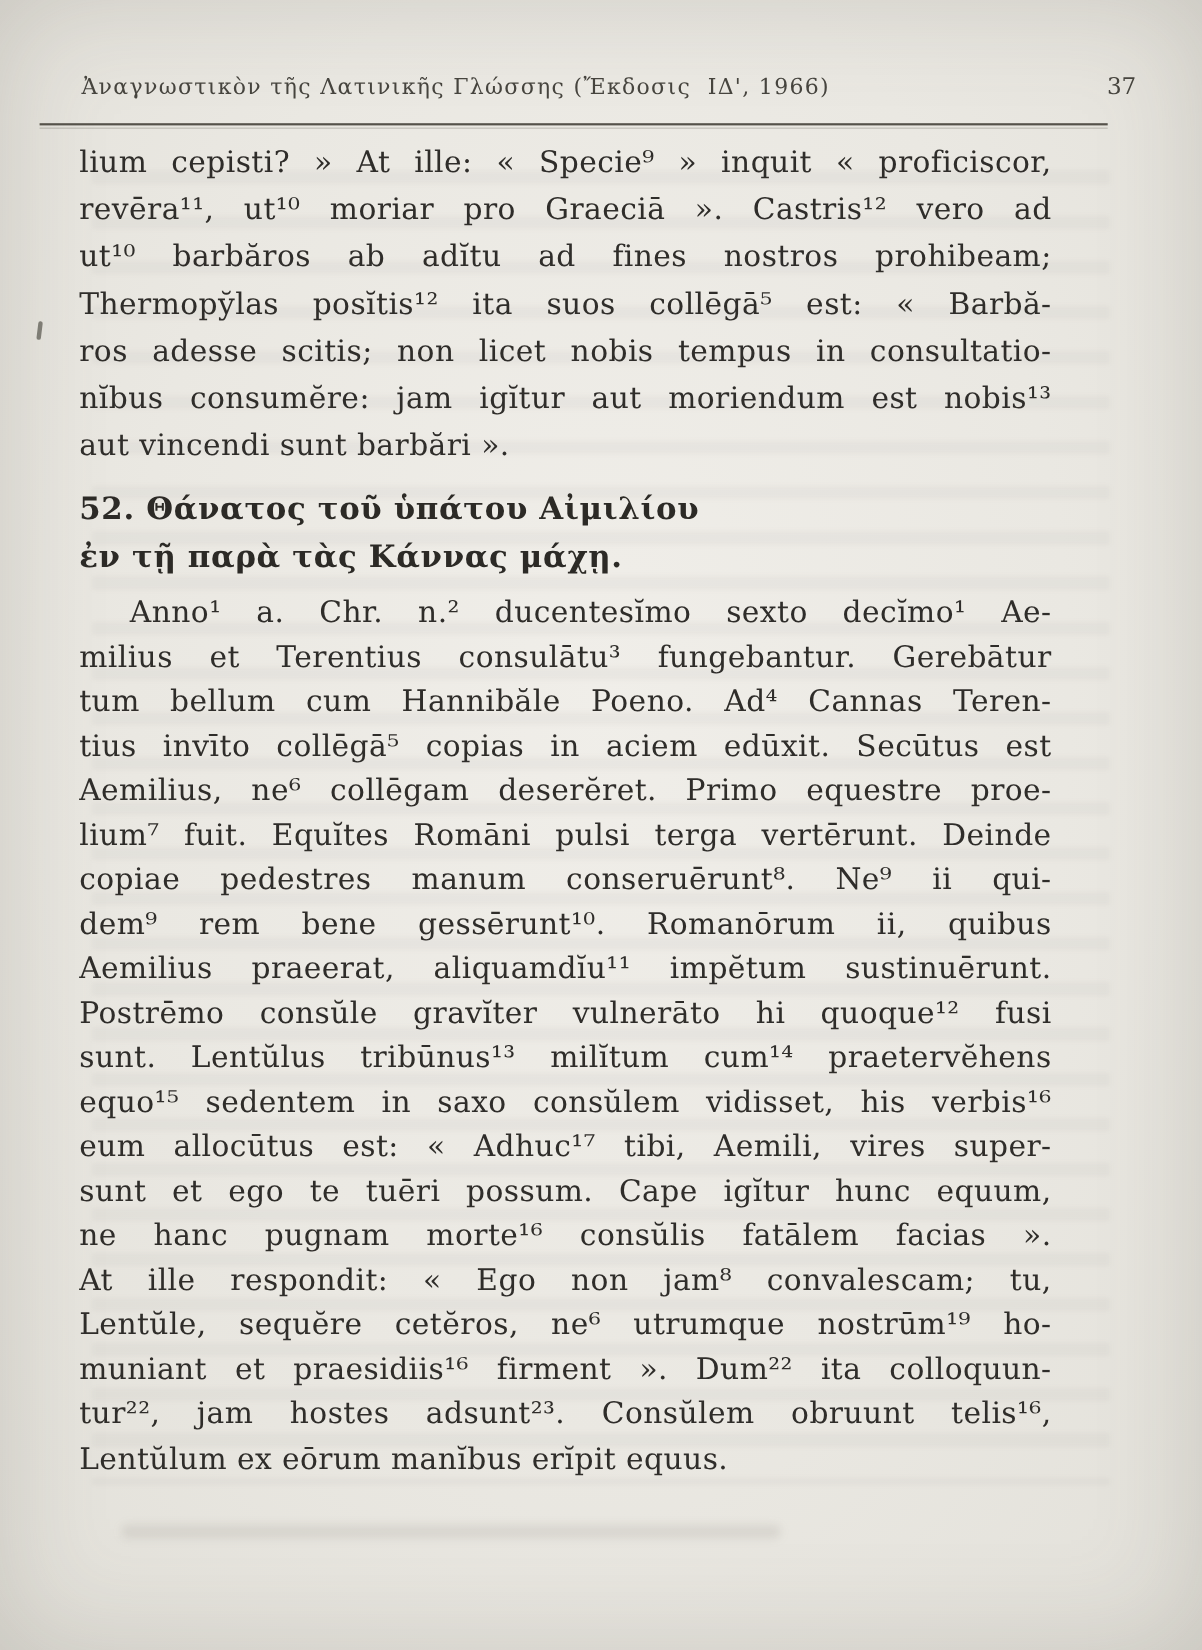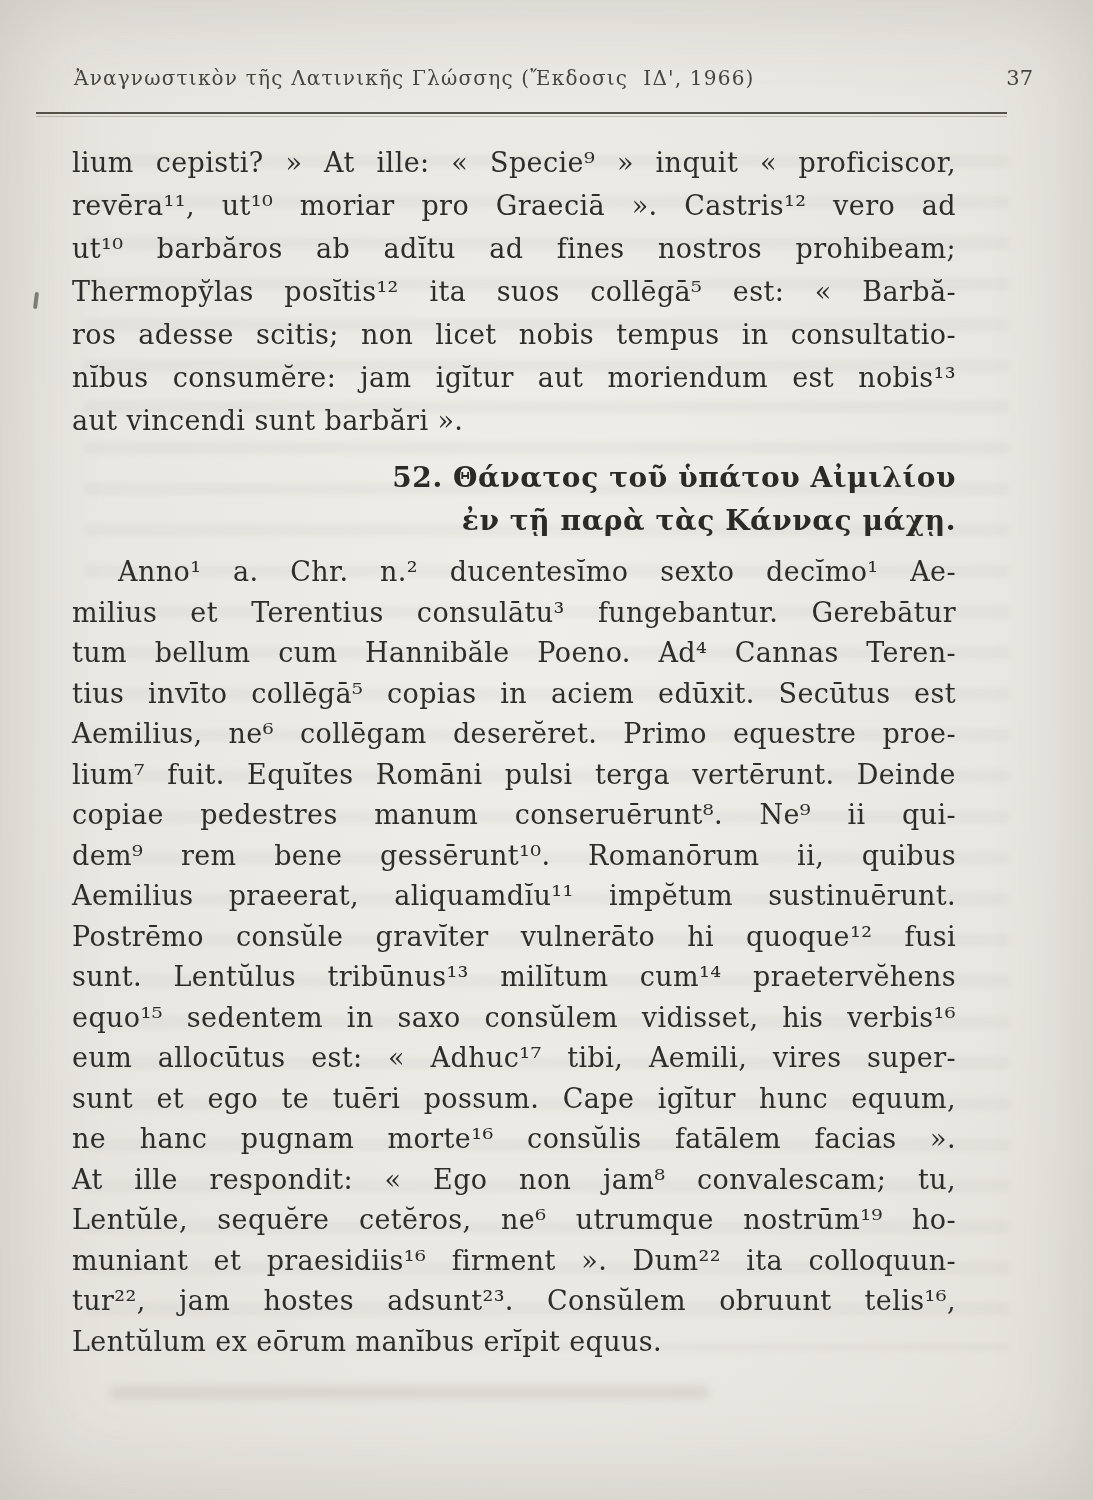--- a/index.html
+++ b/index.html
@@ -20,34 +20,34 @@
     font-size:20px;letter-spacing:1.2px;color:var(--header-ink,#46443e);
     white-space:pre;
   }
   .head-page{font-size:21px;letter-spacing:0;}
   .head-rule{
     position:absolute;top:112px;left:36px;right:86px;height:2px;
     border-top:2px solid var(--rule,#55524a);
     border-bottom:1px solid rgba(85,82,74,0.30);
   }
   
-  .text-block{position:absolute;top:141px;left:72px;width:884px;}
+  .text-block{position:absolute;top:126px;left:72px;width:884px;}
   .tline{
     text-align:justify;
     text-align-last:justify;
     letter-spacing:0.4px;
     font-size:27px;
   }
   .para-1 .tline{line-height:43px;}
   .para-2 .tline{line-height:40.5px;}
   .tline-end{text-align-last:left;}
   .indent-first .tline:first-child{text-indent:46px;}
   .section-heading{
     margin:14px 0 10px 0;
-    text-align:right;
+    text-align:left;
     font-size:28px;line-height:43px;
     font-weight:bold;letter-spacing:0.6px;
     color:#2c2a26;
   }
   
   .ghosting{
     position:absolute;left:84px;right:84px;top:155px;bottom:150px;
     background:repeating-linear-gradient(to bottom,
       rgba(110,104,92,0.045) 0 12px, transparent 12px 41px);
     filter:blur(2px);

